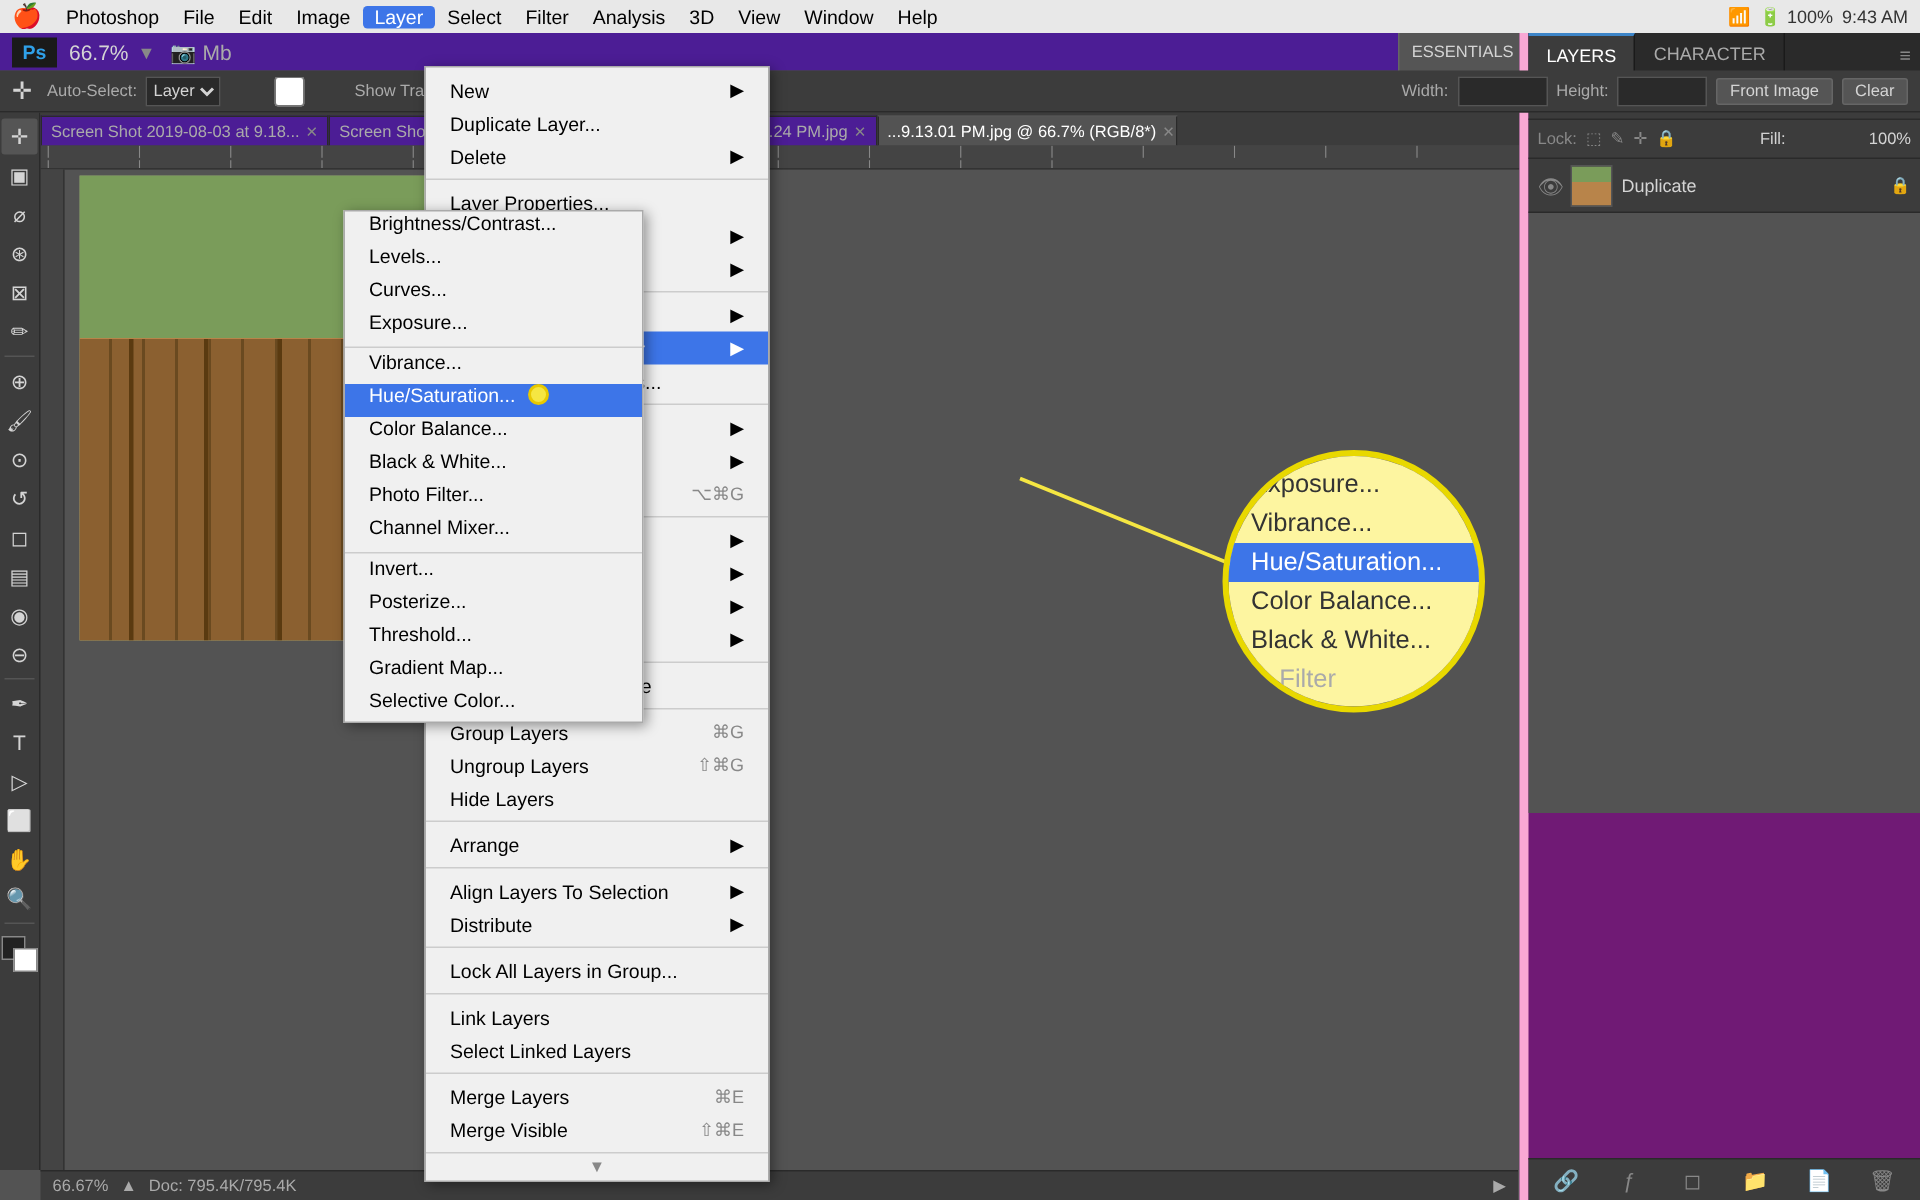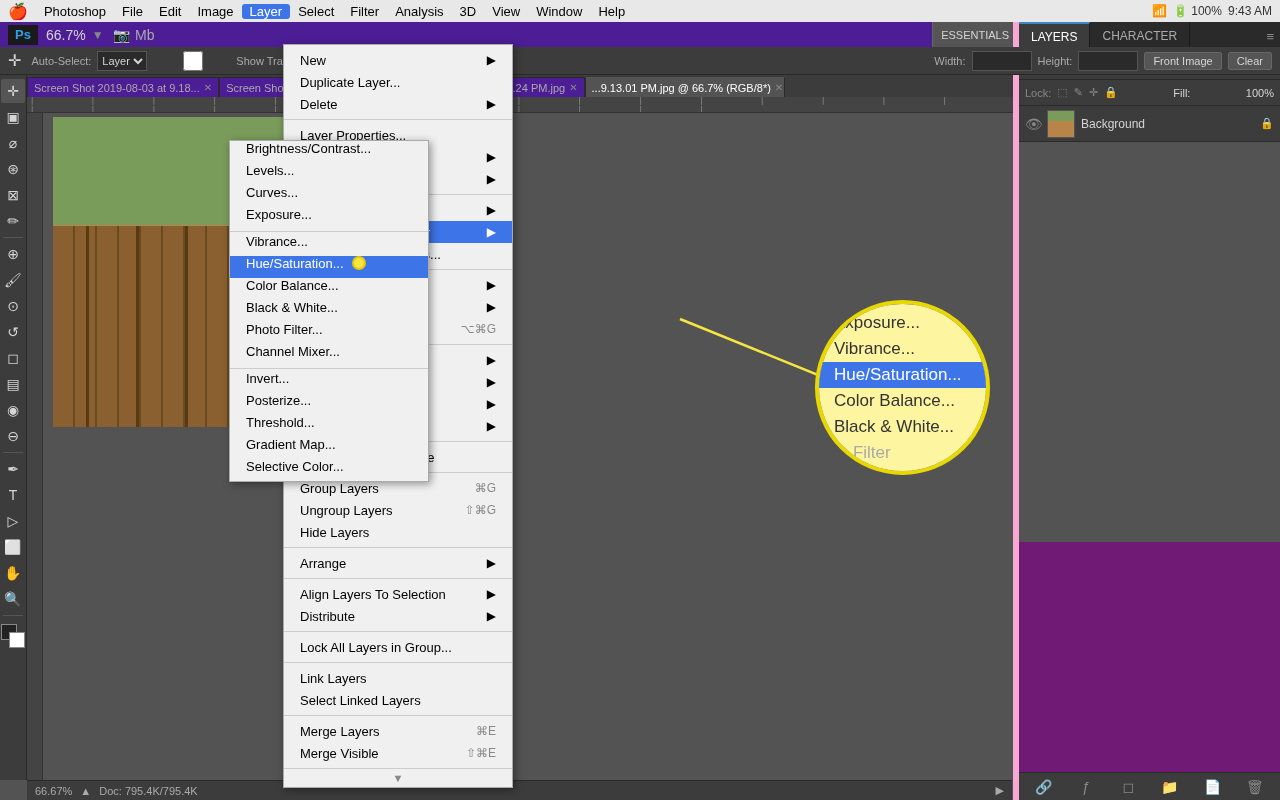--- a/index.html
+++ b/index.html
@@ -338,21 +338,21 @@
     <span class="lock-icon">⬚</span>
     <span class="lock-icon">✎</span>
     <span class="lock-icon">✛</span>
     <span class="lock-icon">🔒</span>
     <span class="fill-val">Fill:</span>
     <span class="fill-val">100%</span>
   </div>
   <div class="layer-item">
     <span class="layer-vis">👁</span>
     <div class="layer-thumb" style="background:linear-gradient(180deg,#7a9c5a 40%,#b8844a 40%);"></div>
-    <span class="layer-name">Background</span>
+    <span class="layer-name">Duplicate</span>
     <span class="layer-lock">🔒</span>
   </div>
 
   <div style="flex:1;background:#535353;min-height:400px;"></div>
   <div class="panel-footer">
     <div class="panel-footer-btn">🔗</div>
     <div class="panel-footer-btn">ƒ</div>
     <div class="panel-footer-btn">◻</div>
     <div class="panel-footer-btn">📁</div>
     <div class="panel-footer-btn">📄</div>

